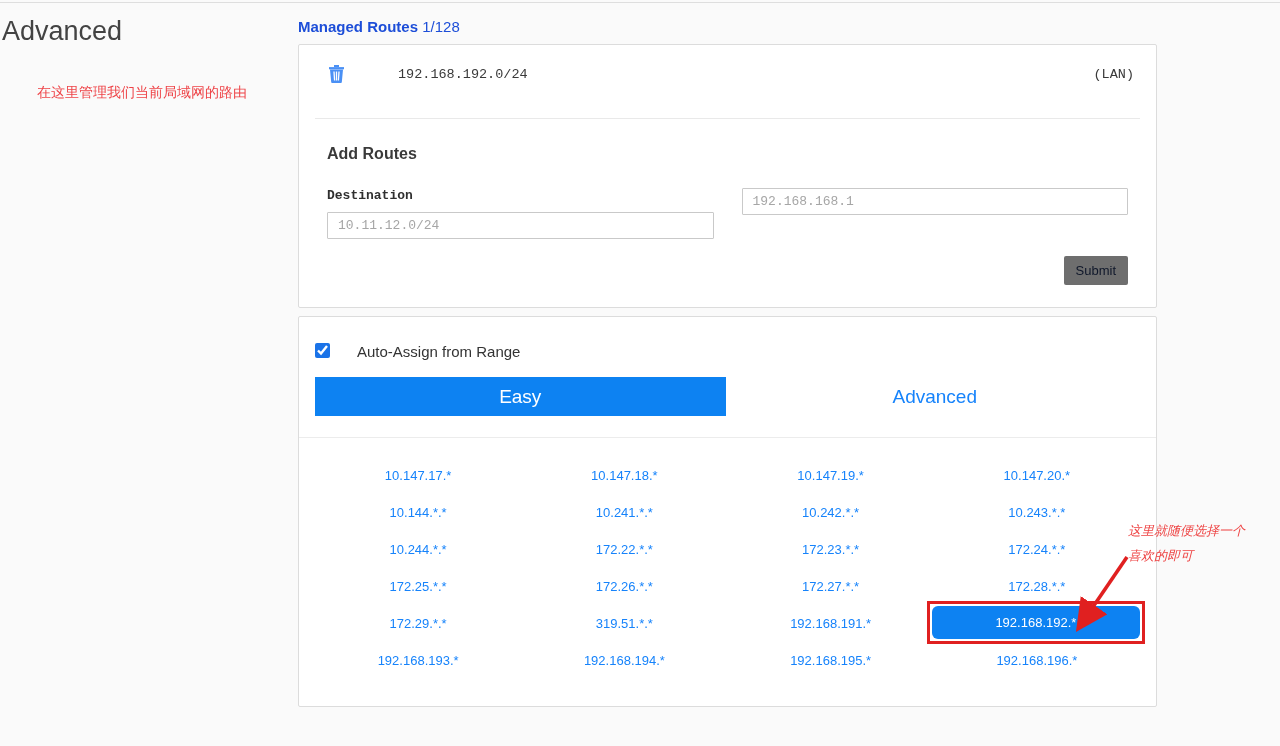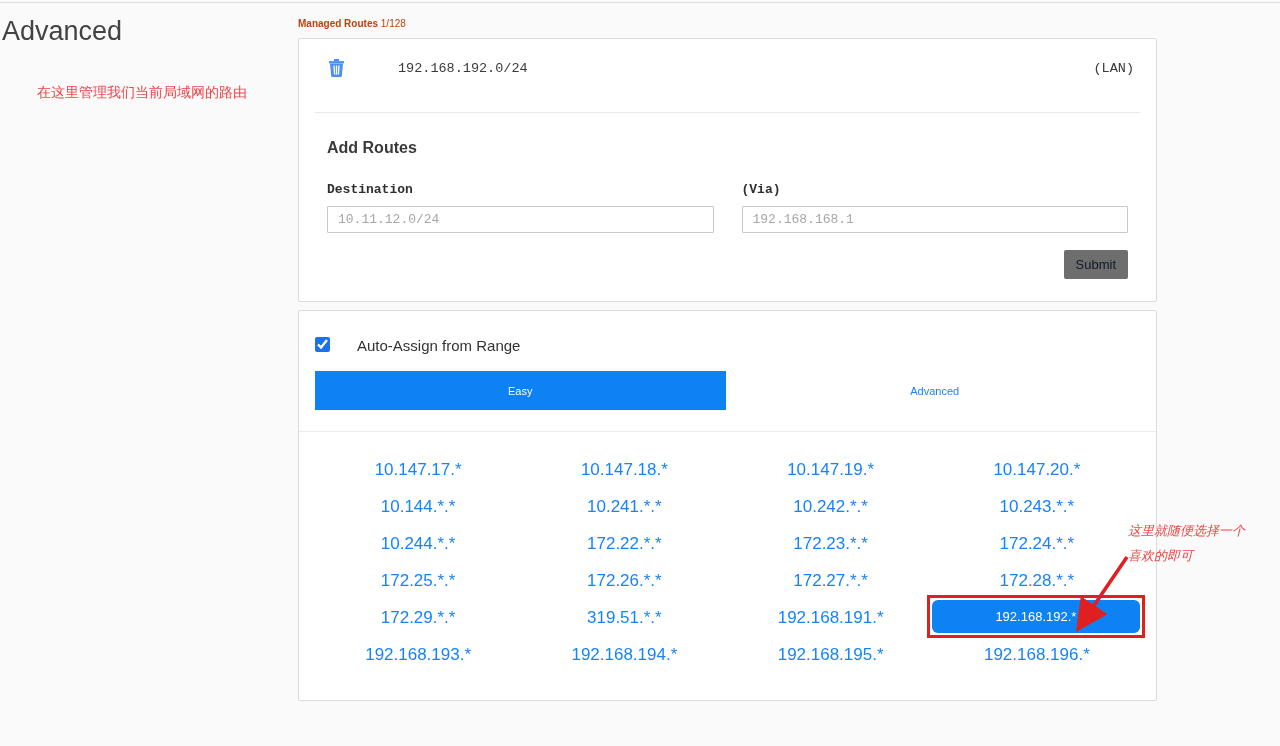--- a/index.html
+++ b/index.html
@@ -24,21 +24,21 @@
   }
   .left-note {
     position: absolute; left: 37px; top: 84px;
     font-size: 14px; color: #ee4448;
   }
 
   .main-col {
     position: absolute; left: 298px; top: 18px; width: 859px;
   }
 
-  .section-label { font-size: 10px; font-weight: 700; color: #c2410c; }
+  .section-label { font-size: 15px; font-weight: 700; color: #1d4ed8; }
   .section-label .count { font-weight: 400; }
 
   .card {
     background: #ffffff;
     border: 1px solid #dcdcdc;
     border-radius: 2px;
   }
   .card-1 { margin-top: 9px; }
 
   
@@ -92,37 +92,37 @@
     padding: 26px 16px 17px;
   }
   .checkbox-row input {
     width: 15px; height: 15px; accent-color: #1a73e8; cursor: pointer;
   }
   .checkbox-row label { font-size: 15px; color: #333; cursor: pointer; }
 
   .tabs { display: flex; gap: 4px; margin: 0 16px; height: 39px; }
   .tab {
     flex: 1; display: flex; align-items: center; justify-content: center;
-    font-size: 11px; cursor: pointer; border: none; background: transparent;
+    font-size: 19px; cursor: pointer; border: none; background: transparent;
     font-family: "Liberation Sans", sans-serif;
   }
   .tab.active { background: #0d82f2; color: #ffffff; }
   .tab.inactive { color: #1683fb; }
 
   .tabs-divider { border-top: 1px solid #ececec; margin: 21px 0 0; }
 
   .ip-grid {
     display: grid;
     grid-template-columns: repeat(4, 1fr);
     grid-auto-rows: 37px;
     align-items: center; justify-items: center;
     margin: 0 16px; padding-top: 19px;
   }
   .ip-item {
-    font-size: 17px; color: #1683fb; text-decoration: none; cursor: pointer;
+    font-size: 13px; color: #1683fb; text-decoration: none; cursor: pointer;
   }
   .ip-cell-selected { width: 100%; position: relative; }
   .red-box {
     border: 3px solid #e02020;
     padding: 2px;
     width: calc(100% + 12px);
     margin-left: -7px;
     margin-top: -3px;
   }
   .ip-item-selected {
@@ -178,21 +178,20 @@
     <div class="divider"></div>
 
     <div class="add-routes">
       <div class="add-routes-title">Add Routes</div>
       <div class="fields-row">
         <div class="field">
           <span class="field-label mono">Destination</span>
           <input type="text" placeholder="10.11.12.0/24" style="">
         </div>
         <div class="field">
-          <span class="field-label mono">(Via)</span>
           <input type="text" placeholder="192.168.168.1" style="">
         </div>
       </div>
       <div class="submit-row">
         <button class="submit-btn">Submit</button>
       </div>
     </div>
   </div>
 
 

